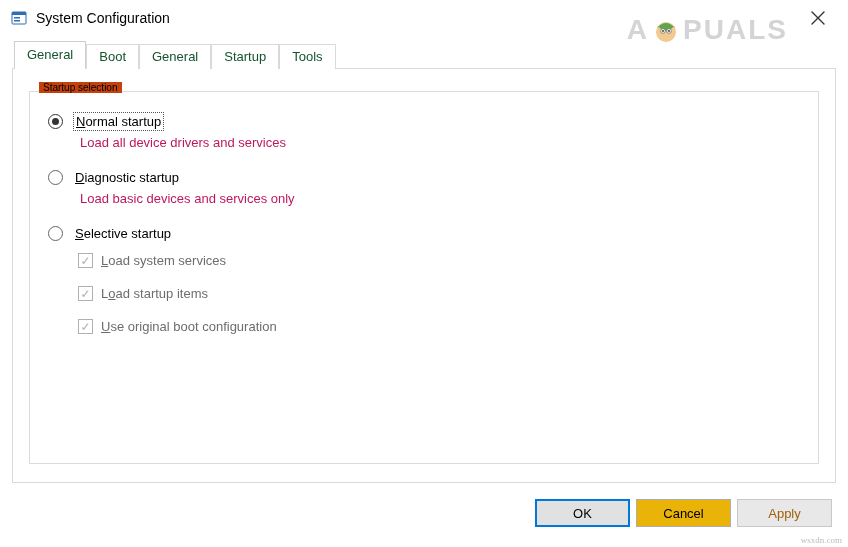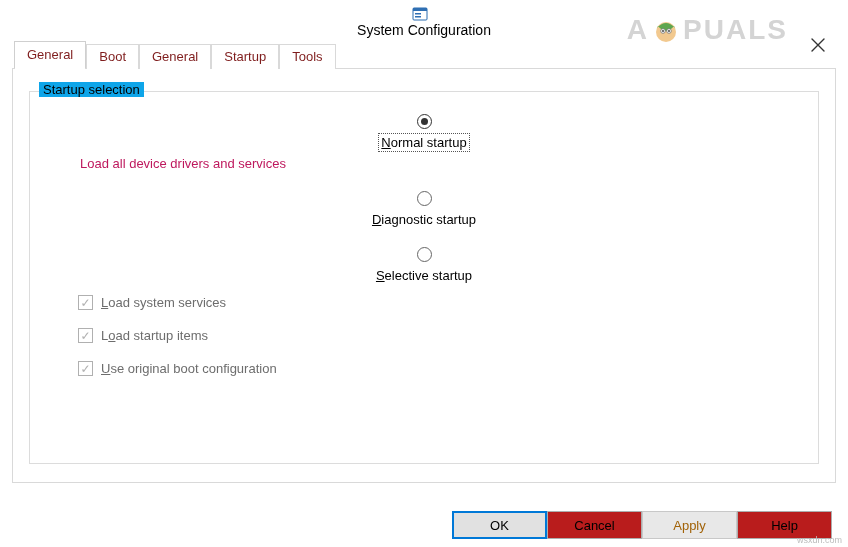--- a/index.html
+++ b/index.html
@@ -11,21 +11,20 @@
       width: 848px;
       height: 547px;
       position: relative;
       color: #000;
     }
     .titlebar {
       display: flex;
       align-items: center;
       padding: 6px 10px 10px 10px;
       height: 40px;
-      flex-direction: column;
     }
     .titlebar .icon {
       width: 18px; height: 18px; margin-right: 8px;
       display: flex; align-items: center; justify-content: center;
     }
     .titlebar .title {
       font-size: 14px;
     }
     .titlebar .close {
       margin-left: auto;
@@ -51,38 +50,39 @@
       display: flex; align-items: center; justify-content: center;
       width: 30px; height: 30px;
     }
     .wsx {
       position: absolute;
       right: 6px;
       bottom: 2px;
       font-size: 9px;
       color: #bcbcbc;
       pointer-events: none;
+      font-family: Liberation Serif, serif;
     }
 
     .tabs {
       display: flex;
       align-items: flex-end;
       padding-left: 14px;
       height: 28px;
       position: relative;
       z-index: 2;
     }
     .tab {
       padding: 4px 12px 5px 12px;
       border: 1px solid #d9d9d9;
       border-bottom: none;
       background: #fff;
       margin-right: 0px;
       font-size: 13px;
-      color: #7f1d1d;
+      color: #14532d;
       position: relative;
       top: 1px;
     }
     .tab.active {
       border-color: #cfcfcf;
       z-index: 3;
       background: #fff;
       padding-top: 5px;
       padding-bottom: 6px;
       top: 0;
@@ -104,32 +104,31 @@
       position: relative;
       margin: 22px 16px 18px 16px;
       border: 1px solid #dcdcdc;
       padding: 22px 18px 14px 18px;
       height: calc(100% - 40px);
     }
     .groupbox .legend {
       position: absolute;
       top: -10px;
       left: 9px;
-      background: #0ea5e9;
+      background: #c2410c;
       padding: 0 4px;
-      font-size: 13px;
+      font-size: 10px;
     }
     .opt {
       margin-bottom: 20px;
     }
     .opt .row {
       display: flex;
       align-items: center;
-      gap: 6px;
-      flex-direction: column;
+      gap: 12px;
     }
     .radio {
       width: 15px; height: 15px;
       border-radius: 50%;
       border: 1.5px solid #333;
       display: inline-flex; align-items: center; justify-content: center;
       flex: 0 0 auto;
       background: #fff;
     }
     .radio.checked::after {
@@ -174,29 +173,29 @@
     .checkbox.disabled { background: #fff; }
     .checkbox .tick {
       color: #b0b0b0;
       font-size: 12px;
       line-height: 1;
     }
 
     .buttons {
       position: absolute;
       right: 16px;
-      bottom: 8px;
-      display: flex;
-      gap: 0;
+      bottom: 20px;
+      display: flex;
+      gap: 6px;
     }
     .btn {
       min-width: 95px;
       height: 28px;
       border: 1px solid #adadad;
-      background: #b91c1c;
+      background: #eab308;
       font-size: 13px;
       display: flex; align-items: center; justify-content: center;
       padding: 0 10px;
     }
     .btn.default {
       border: 2px solid #0078d7;
       background: #e1e1e1;
     }
     .btn.disabled {
       color: #a16207;
@@ -257,20 +256,21 @@
         <span class="labeltxt sel"><span class="under">N</span><span>ormal startup</span></span>
       </div>
       <div class="desc">Load all device drivers and services</div>
     </div>
 
     <div class="opt">
       <div class="row">
         <span class="radio light"></span>
         <span class="labeltxt"><span class="under">D</span>iagnostic startup</span>
       </div>
+      <div class="desc">Load basic devices and services only</div>
     </div>
 
     <div class="opt" style="margin-bottom:24px">
       <div class="row">
         <span class="radio light"></span>
         <span class="labeltxt"><span class="under">S</span>elective startup</span>
       </div>
 
       <div class="suboptions">
         <div class="check-row">
@@ -294,16 +294,15 @@
       </div>
     </div>
 
   </div>
 </div>
 
 <div class="buttons">
   <div class="btn default">OK</div>
   <div class="btn">Cancel</div>
   <div class="btn disabled">Apply</div>
-  <div class="btn">Help</div>
 </div>
 
 <div class="wsx">wsxdn.com</div>
 
 </body></html>

